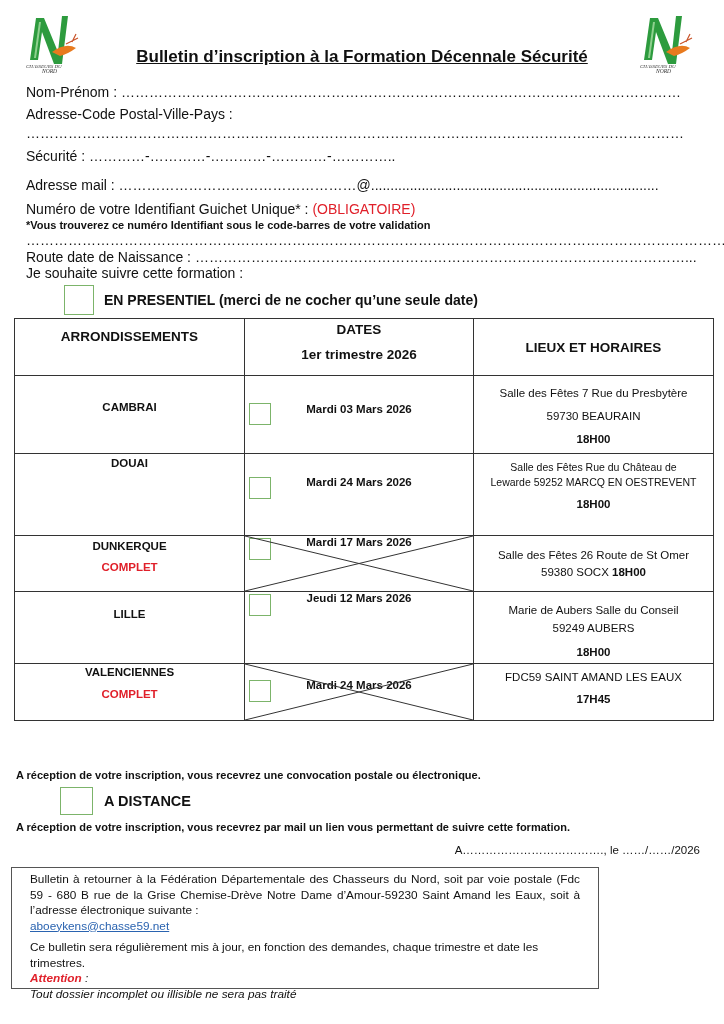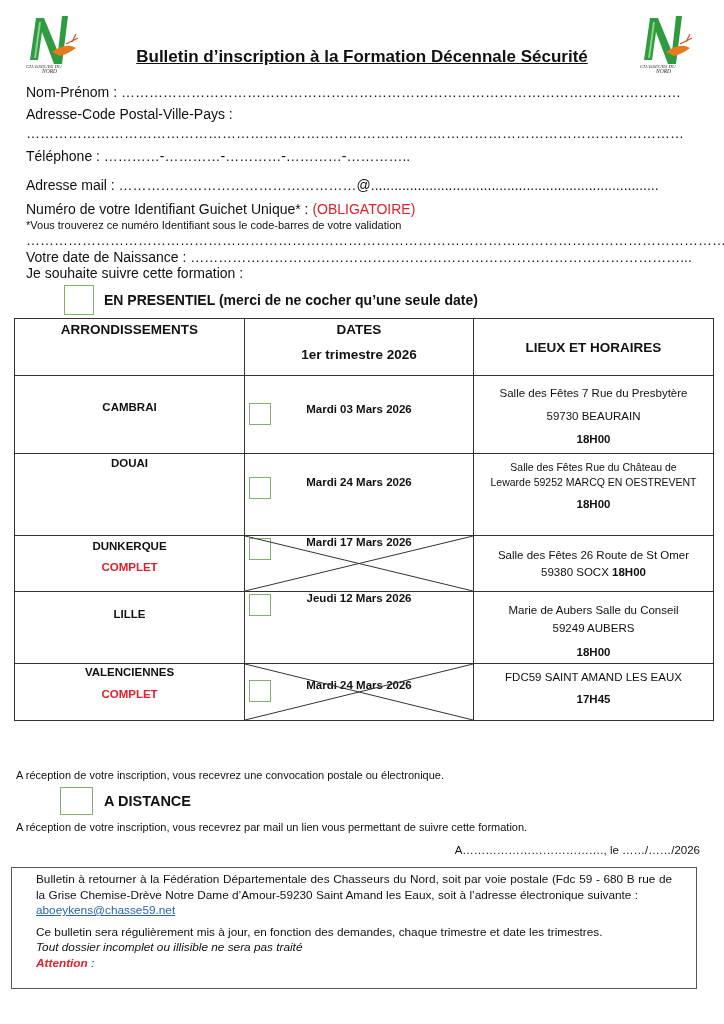--- a/index.html
+++ b/index.html
@@ -3,32 +3,32 @@
 <meta charset="utf-8">
 <style>
   html, body { margin:0; padding:0; background:#fff; }
   body { width:724px; height:1024px; position:relative; overflow:hidden;
          font-family:"Liberation Sans", sans-serif; color:#111; }
   .abs { position:absolute; }
   .logo { position:absolute; width:62px; height:62px; }
   .title { position:absolute; left:0; width:724px; top:47px; text-align:center;
            font-weight:bold; font-size:17px; text-decoration:underline; }
   .line { position:absolute; left:26px; font-size:14px; white-space:nowrap; }
-  .small { font-size:11px; }
+  .small { font-size:11px;font-weight:bold; }
   .red { color:#e0202a; }
   .chk { position:absolute; width:30px; height:30px; border:1.6px solid #7cb46a; box-sizing:border-box; background:#fff; }
   .chk.sm { width:22px; height:22px; }
   .section-label { position:absolute; font-weight:bold; font-size:14px; white-space:nowrap; }
   table.sched { position:absolute; left:14px; top:318px; width:699px; border-collapse:collapse; table-layout:fixed; font-size:11.5px; }
   table.sched td, table.sched th { border:1.3px solid #333; padding:0; vertical-align:top; position:relative; text-align:center; }
   table.sched th { font-size:13.5px; font-weight:bold; }
   .b { font-weight:bold; }
   .xsvg { position:absolute; left:0; top:0; width:100%; height:100%; pointer-events:none; }
-  .box { position:absolute; left:11px; top:867px; width:686px; height:122px; border:1.3px solid #555;
-         box-sizing:border-box; padding:4px 24px; font-size:11.8px; line-height:15.5px; }
+  .box { position:absolute; left:11px; top:867px; width:588px; height:122px; border:1.3px solid #555;
+         box-sizing:border-box; padding:4px 18px; font-size:11.8px; line-height:15.5px; }
   .box p { margin:0; }
   .link { color:#2a63b0; text-decoration:underline; }
   .it { font-style:italic; }
 </style>
 </head>
 <body>
 
 <svg class="logo" style="left:22px;top:12px;" viewBox="0 0 62 62">
   <path d="M8 48 L14 6 L22 6 L36 40 L40 4 L46 4 L40 52 L32 52 L20 20 L16 48 Z" fill="#2d9b3e"></path>
   <path d="M12 46 L17 10 L19 10 L14 46 Z" fill="#8fd18f"></path>
@@ -44,44 +44,44 @@
   <path d="M44 32 L56 26 M50 30 L54 22" stroke="#c9542a" stroke-width="1.2"></path>
   <text x="4" y="56" font-size="5" font-family="Liberation Serif, serif" fill="#333" font-style="italic">CHASSEURS DU</text>
   <text x="20" y="61" font-size="5.5" font-family="Liberation Serif, serif" fill="#333" font-style="italic">NORD</text>
 </svg>
 
 <div class="title">Bulletin d’inscription à la Formation Décennale Sécurité</div>
 
 <div class="line" style="top:84px;">Nom-Prénom : …………………………………………………………………………………………………………</div>
 <div class="line" style="top:106px;">Adresse-Code Postal-Ville-Pays :</div>
 <div class="line" style="top:125px;">……………………………………………………………………………………………………………………………</div>
-<div class="line" style="top:148px;">Téléphone : …………-…………-…………-…………-…………..</div>
+<div class="line" style="top:148px;">Sécurité : …………-…………-…………-…………-…………..</div>
 <div class="line" style="top:177px;">
   <span>Adresse mail : ……………………………………………@</span><span>..........................................................................</span>
 </div>
 <div class="line" style="top:201px;">
   <span>Numéro de votre Identifiant Guichet Unique* : </span><span class="red">(OBLIGATOIRE)</span>
 </div>
 <div class="line small" style="top:219px;">*Vous trouverez ce numéro Identifiant sous le code-barres de votre validation</div>
 <div class="line" style="top:232px;">…………………………………………………………………………………………………………………………………….</div>
-<div class="line" style="top:249px;">Votre date de Naissance : ……………………………………………………………………………………………...</div>
+<div class="line" style="top:249px;">Route date de Naissance : ……………………………………………………………………………………………...</div>
 <div class="line" style="top:265px;">Je souhaite suivre cette formation :</div>
 
 <div class="chk" style="left:64px;top:285px;"></div>
 <div class="section-label" style="left:104px;top:292px;">EN PRESENTIEL (merci de ne cocher qu’une seule date)</div>
 
 <table class="sched">
   <colgroup>
       <col style="width:230px">
       <col style="width:229px">
       <col style="width:240px">
     </colgroup>
   <tbody>
       <tr style="height:57px;">
-    <th style="padding-top:3px;">ARRONDISSEMENTS</th>
+    <th style="padding-top:10px;">ARRONDISSEMENTS</th>
     <th style="padding-top:3px;">
       <div>DATES</div>
       <div style="margin-top:10px;">1er trimestre 2026</div>
     </th>
     <th style="vertical-align:middle;">LIEUX ET HORAIRES</th>
   </tr>
 
 
   <tr style="height:78px;">
     <td style="padding-top:25px;">
@@ -171,15 +171,15 @@
 <div class="line small" style="top:769px;left:16px;">A réception de votre inscription, vous recevrez une convocation postale ou électronique.</div>
 <div class="chk" style="left:60px;top:787px;width:33px;height:28px;"></div>
 <div class="section-label" style="left:104px;top:793px;font-size:14.5px;">A DISTANCE</div>
 <div class="line small" style="top:821px;left:16px;">A réception de votre inscription, vous recevrez par mail un lien vous permettant de suivre cette formation.</div>
 <div class="abs" style="top:844px;right:24px;font-size:11.5px;white-space:nowrap;">A………………………………., le ……/……/2026</div>
 
 <div class="box">
   <p style="text-align:justify;">Bulletin à retourner à la Fédération Départementale des Chasseurs du Nord, soit par voie postale (Fdc 59 - 680 B rue de la Grise Chemise-Drève Notre Dame d’Amour-59230 Saint Amand les Eaux, soit à l’adresse électronique suivante :</p>
   <p><span class="link">aboeykens@chasse59.net</span></p>
   <p style="margin-top:6px;">Ce bulletin sera régulièrement mis à jour, en fonction des demandes, chaque trimestre et date les trimestres.</p>
+  <p class="it"><span class="red b">Attention</span><span> :</span></p>
   <p class="it">Tout dossier incomplet ou illisible ne sera pas traité</p>
-  <p class="it"><span class="red b">Attention</span><span> :</span></p>
 </div>
 
 </body></html>

